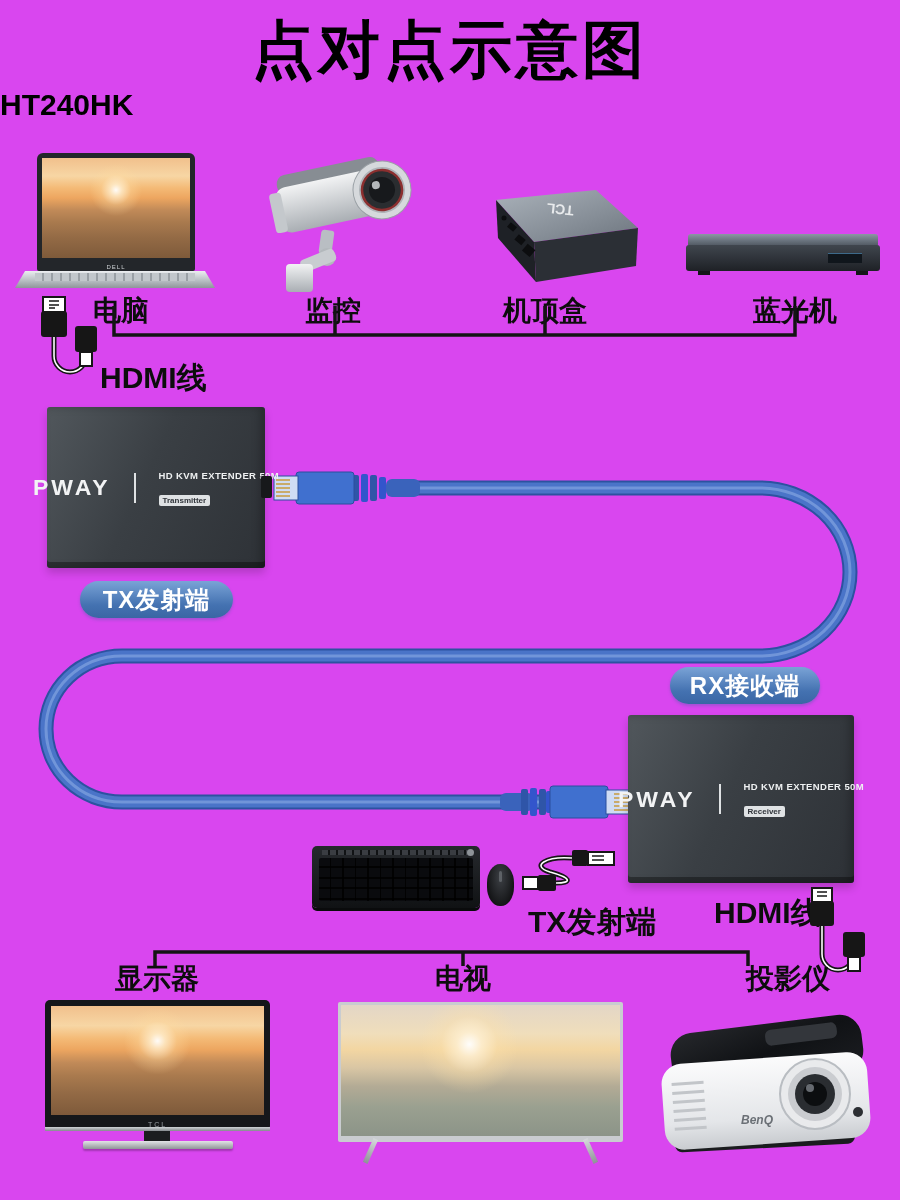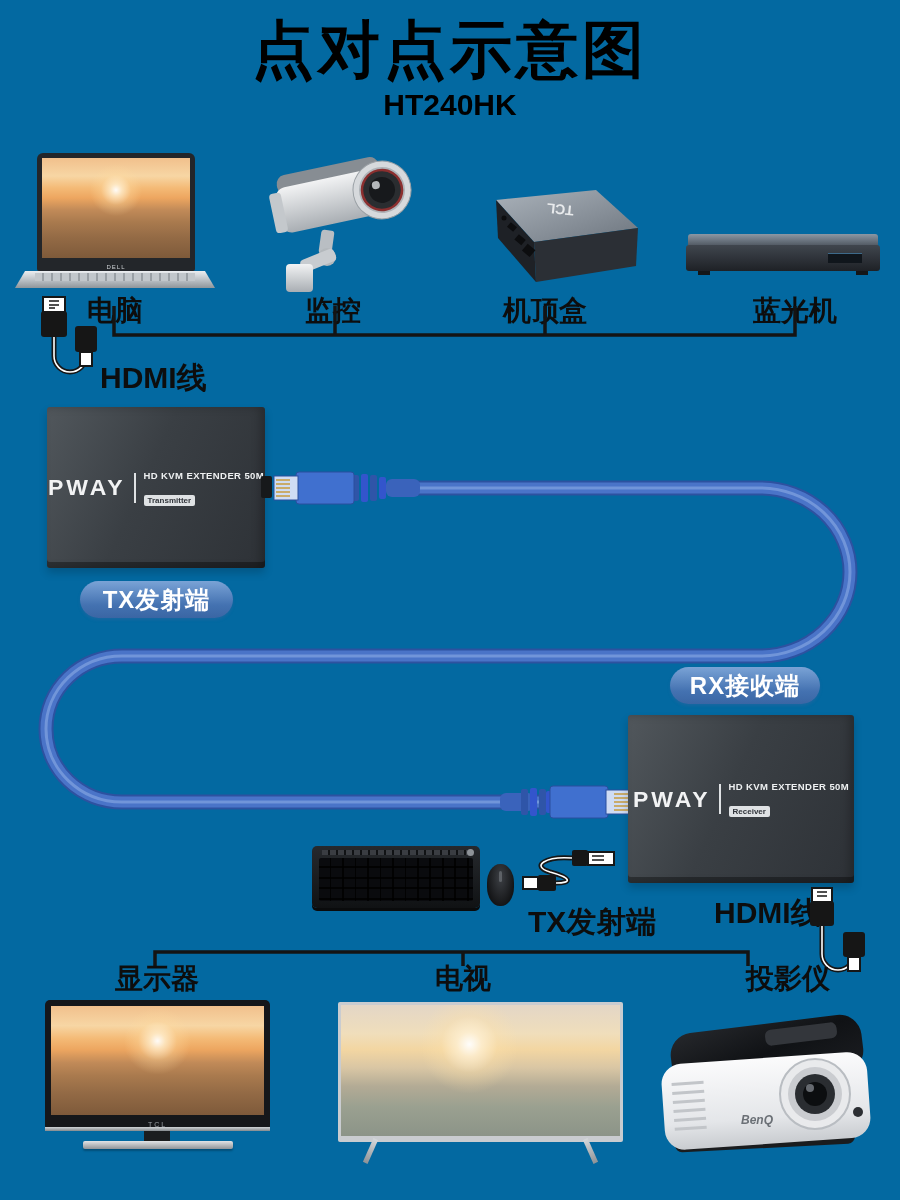--- a/index.html
+++ b/index.html
@@ -1,21 +1,21 @@
 <!DOCTYPE html>
 <html><head>
 <meta charset="utf-8">
 <style>
   html,body{margin:0;padding:0;background:#fff;}
-  .stage{position:relative;width:900px;height:1200px;margin:0 auto;background:#0369a1;overflow:hidden;
+  .stage{position:relative;width:900px;height:1200px;margin:0 auto;background:#d946ef;overflow:hidden;
          font-family:"Liberation Sans","DejaVu Sans",sans-serif;color:#111;}
   .abs{position:absolute;}
   
   .title{left:0;top:8px;width:100%;text-align:center;font-size:62px;font-weight:900;letter-spacing:4px;color:#000;}
-  .model{left:0;top:88px;width:100%;text-align:center;font-size:30px;font-weight:800;color:#000;}
+  .model{left:0;top:88px;width:100%;text-align:left;font-size:30px;font-weight:800;color:#000;}
   
   .lbl{transform:translateX(-50%);font-size:28px;font-weight:600;white-space:nowrap;color:#0d0d0d;}
   .cable-lbl{font-size:30px;font-weight:700;white-space:nowrap;color:#0d0d0d;}
   
   .sunset{background:
       radial-gradient(circle at 50% 32%, rgba(255,255,255,.95) 0%, rgba(255,238,205,.8) 6%, rgba(255,219,160,.35) 15%, rgba(255,255,255,0) 26%),
       linear-gradient(180deg,#f1c08c 0%,#f7d6a4 18%,#f4ba76 30%,#eda660 40%,#c18a58 52%,#a97a4e 64%,#936a45 80%,#7e5a3a 100%);}
   .sunset-light{background:
       radial-gradient(circle at 46% 30%, rgba(255,255,255,.95) 0%, rgba(255,240,210,.8) 7%, rgba(255,226,170,.35) 16%, rgba(255,255,255,0) 28%),
       linear-gradient(180deg,#e3d6c6 0%,#f0debb 22%,#f3d6a2 34%,#d9c6a4 48%,#b3ab95 62%,#9aa090 78%,#8c9488 100%);}
@@ -26,21 +26,21 @@
   .lap-brand{left:0;right:0;bottom:1px;text-align:center;font-size:6px;letter-spacing:1px;color:#cdd1d4;}
   .lap-base{left:15px;top:271px;width:200px;height:17px;background:linear-gradient(#eceef0,#b9bfc4 55%,#8f959a);
             clip-path:polygon(5% 0,95% 0,100% 100%,0 100%);}
   .lap-kb{left:35px;top:273px;width:160px;height:8px;background:repeating-linear-gradient(90deg,#c2c7cb 0 7px,#9aa0a5 7px 9px);}
   
   .extbox{background:linear-gradient(115deg,#51575c 0%,#3a3f44 45%,#2e3237 100%);border-radius:3px;
           box-shadow:inset 0 -6px 0 rgba(0,0,0,.35), inset -5px 0 8px rgba(0,0,0,.22), 0 5px 8px rgba(0,0,0,.18);
           display:flex;align-items:center;justify-content:center;}
   .box-tx{left:47px;top:407px;width:218px;height:161px;}
   .box-rx{left:628px;top:715px;width:226px;height:168px;}
-  .logo-row{display:flex;align-items:center;gap:8px;}
+  .logo-row{display:flex;align-items:center;gap:23px;}
   .brand-txt{font-size:23px;font-weight:700;color:#f2f3f4;letter-spacing:3px;transform:scaleY(.95);}
   .logo-div{width:2px;height:30px;background:#dfe2e4;}
   .mod-col{display:flex;flex-direction:column;align-items:flex-start;}
   .mod-txt{font-size:9.5px;font-weight:700;color:#eef0f1;letter-spacing:.4px;white-space:nowrap;}
   .badge{font-size:8px;font-weight:700;color:#30343a;background:#dfe2e4;border-radius:2px;padding:1px 4px;margin-top:14px;line-height:9px;}
   .nub{left:261px;top:476px;width:11px;height:22px;background:#17191b;border-radius:2px;}
   
   .pill{height:37px;border-radius:19px;background:linear-gradient(180deg,#7aa3d6,#4472b1 65%,#3a66a4);
         color:#fff;font-size:24px;font-weight:700;display:flex;align-items:center;justify-content:center;
         letter-spacing:1px;box-shadow:0 2px 3px rgba(60,100,160,.35);}
@@ -132,21 +132,21 @@
   </svg>
 
   <div class="abs" style="left:686px;top:226px;width:194px;height:52px">
     <div class="abs" style="left:2px;top:8px;width:190px;height:13px;border-radius:3px;background:linear-gradient(180deg,#8b97a4,#4a515a)"></div>
     <div class="abs" style="left:0;top:19px;width:194px;height:26px;border-radius:3px;background:linear-gradient(#40464e,#1e2126)"></div>
     <div class="abs" style="right:18px;top:27px;width:34px;height:9px;background:#10161c;border-top:1px solid #3d6a8a"></div>
     <div class="abs" style="left:12px;top:45px;width:12px;height:4px;background:#141618"></div>
     <div class="abs" style="right:12px;top:45px;width:12px;height:4px;background:#141618"></div>
   </div>
 
-  <div class="abs lbl" style="left:115px;top:292px">电脑</div>
+  <div class="abs lbl" style="left:121px;top:292px">电脑</div>
   <div class="abs lbl" style="left:333px;top:292px">监控</div>
   <div class="abs lbl" style="left:545px;top:292px">机顶盒</div>
   <div class="abs lbl" style="left:795px;top:292px">蓝光机</div>
 
   <svg class="abs" style="left:0;top:0" width="900" height="1200" viewBox="0 0 900 1200">
 
     <path d="M114 306 V335 H795 V306 M335 306 V335 M545 306 V335" stroke="#141414" stroke-width="3.5" fill="none"></path>
 
     <path d="M155 966 V952 H748 V966 M463 952 V966" stroke="#141414" stroke-width="3.5" fill="none"></path>
 

